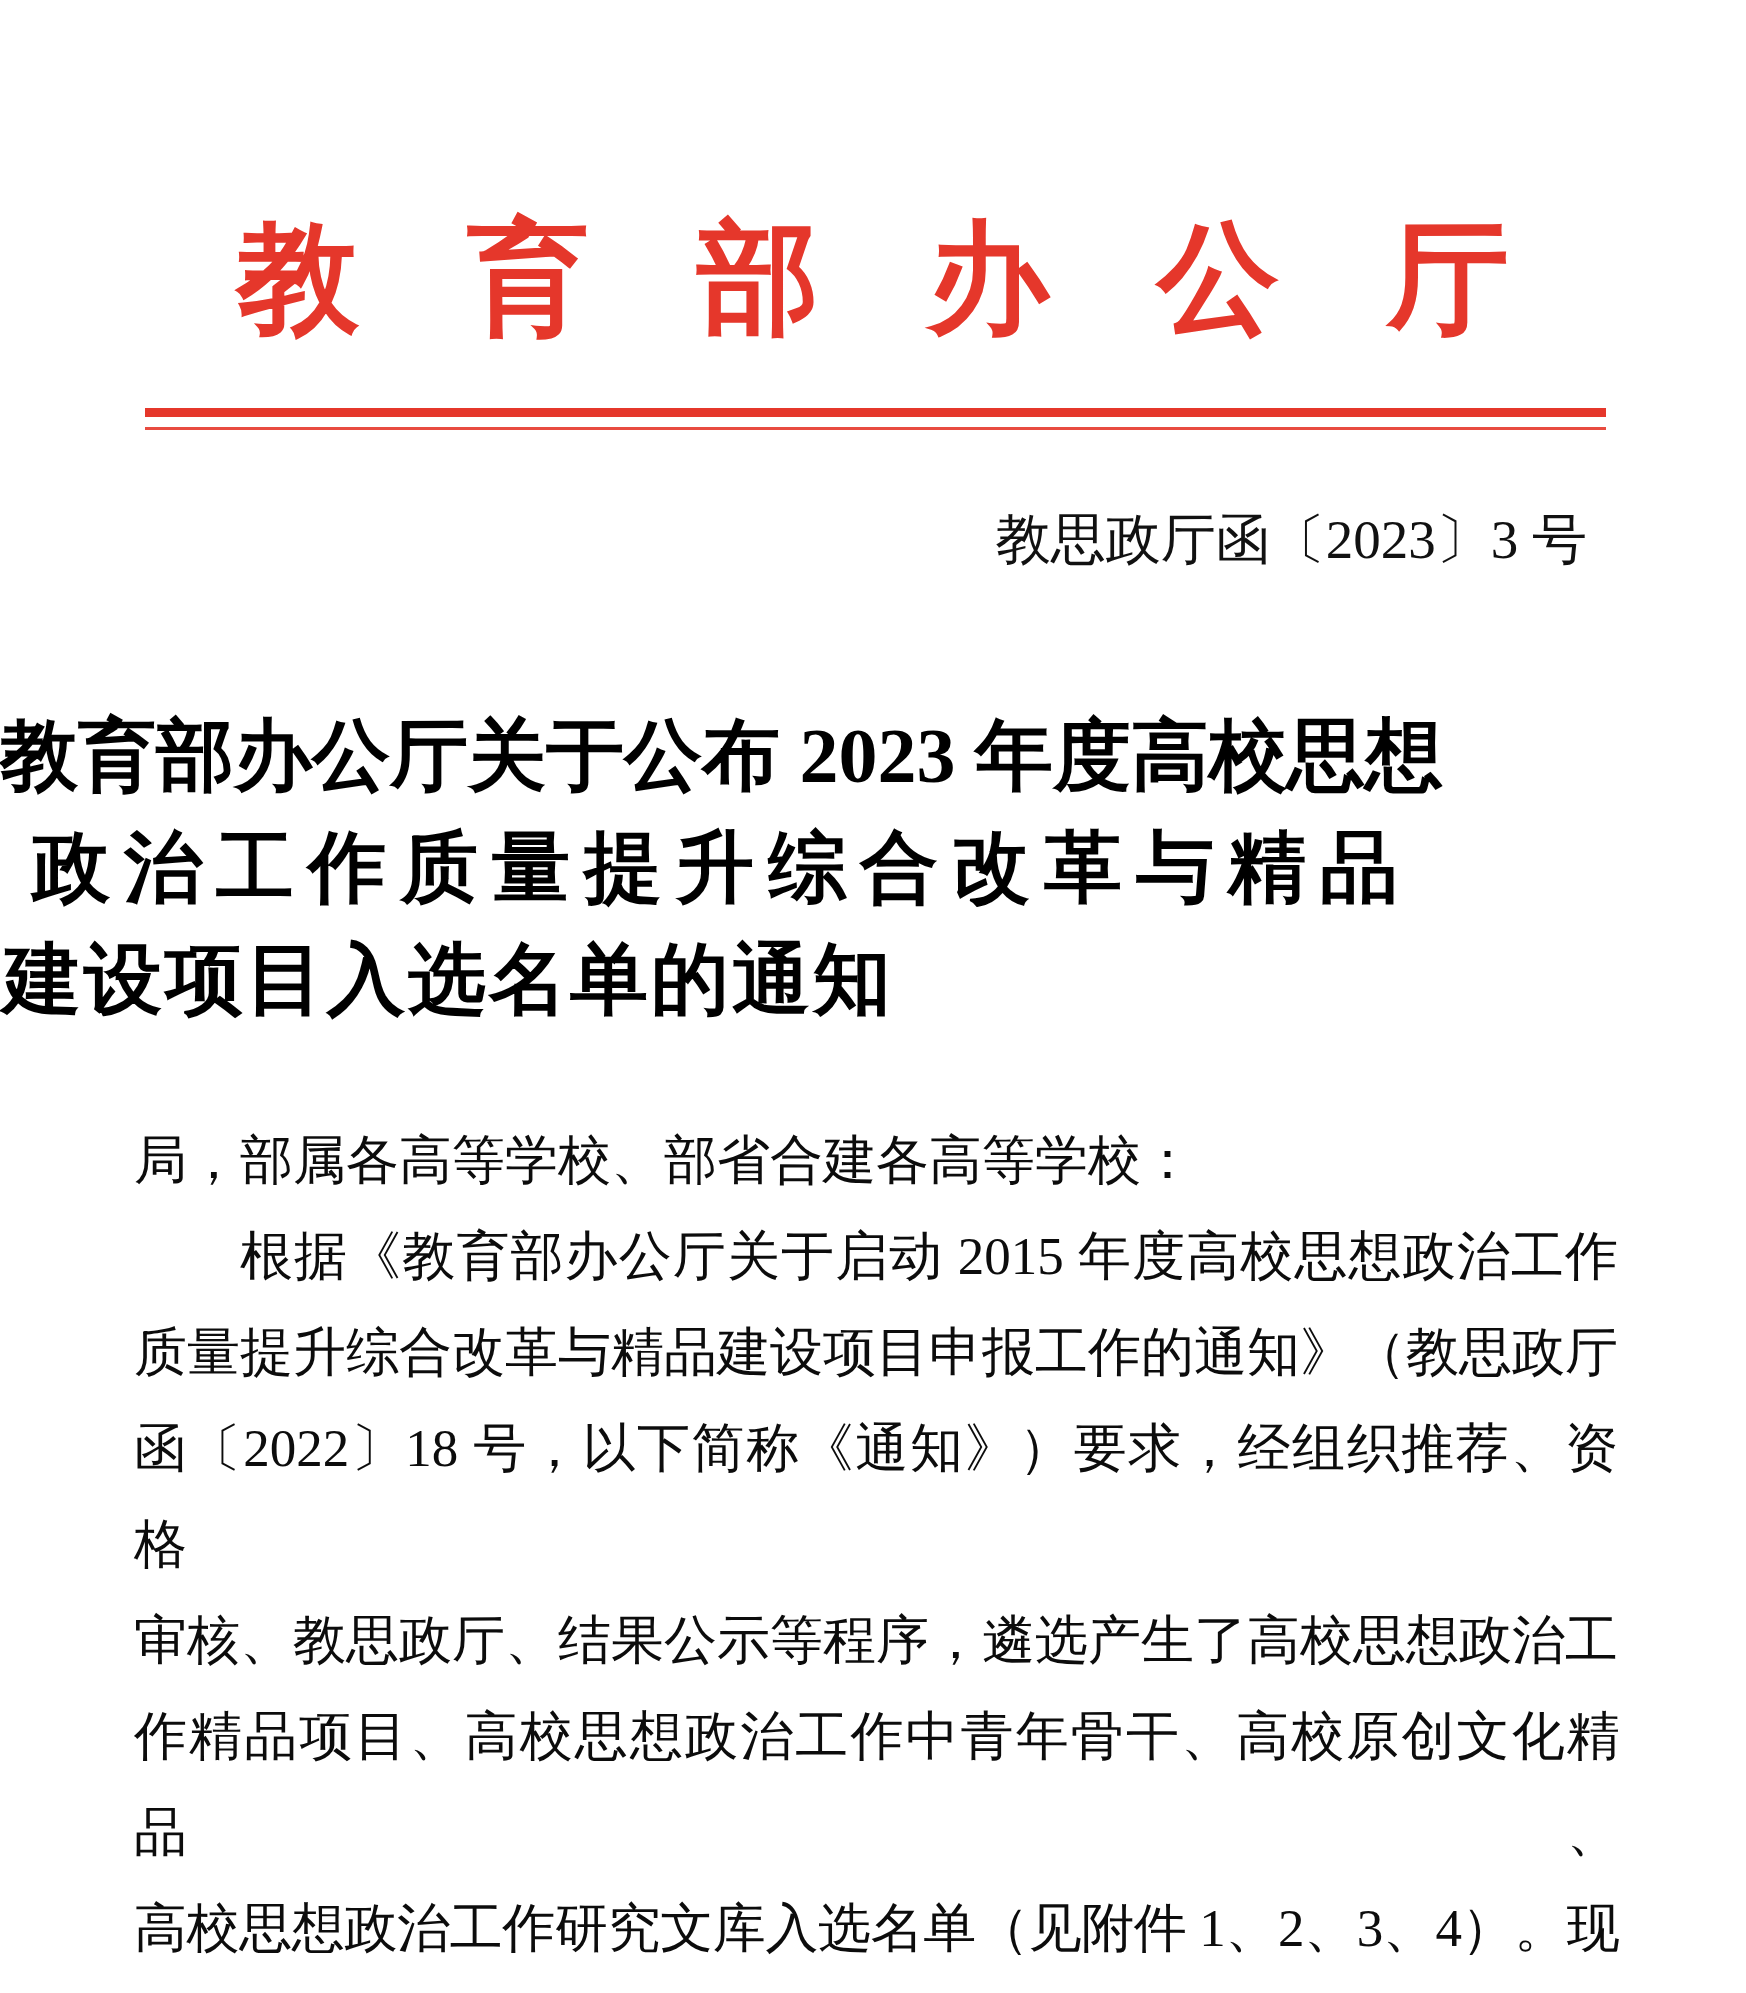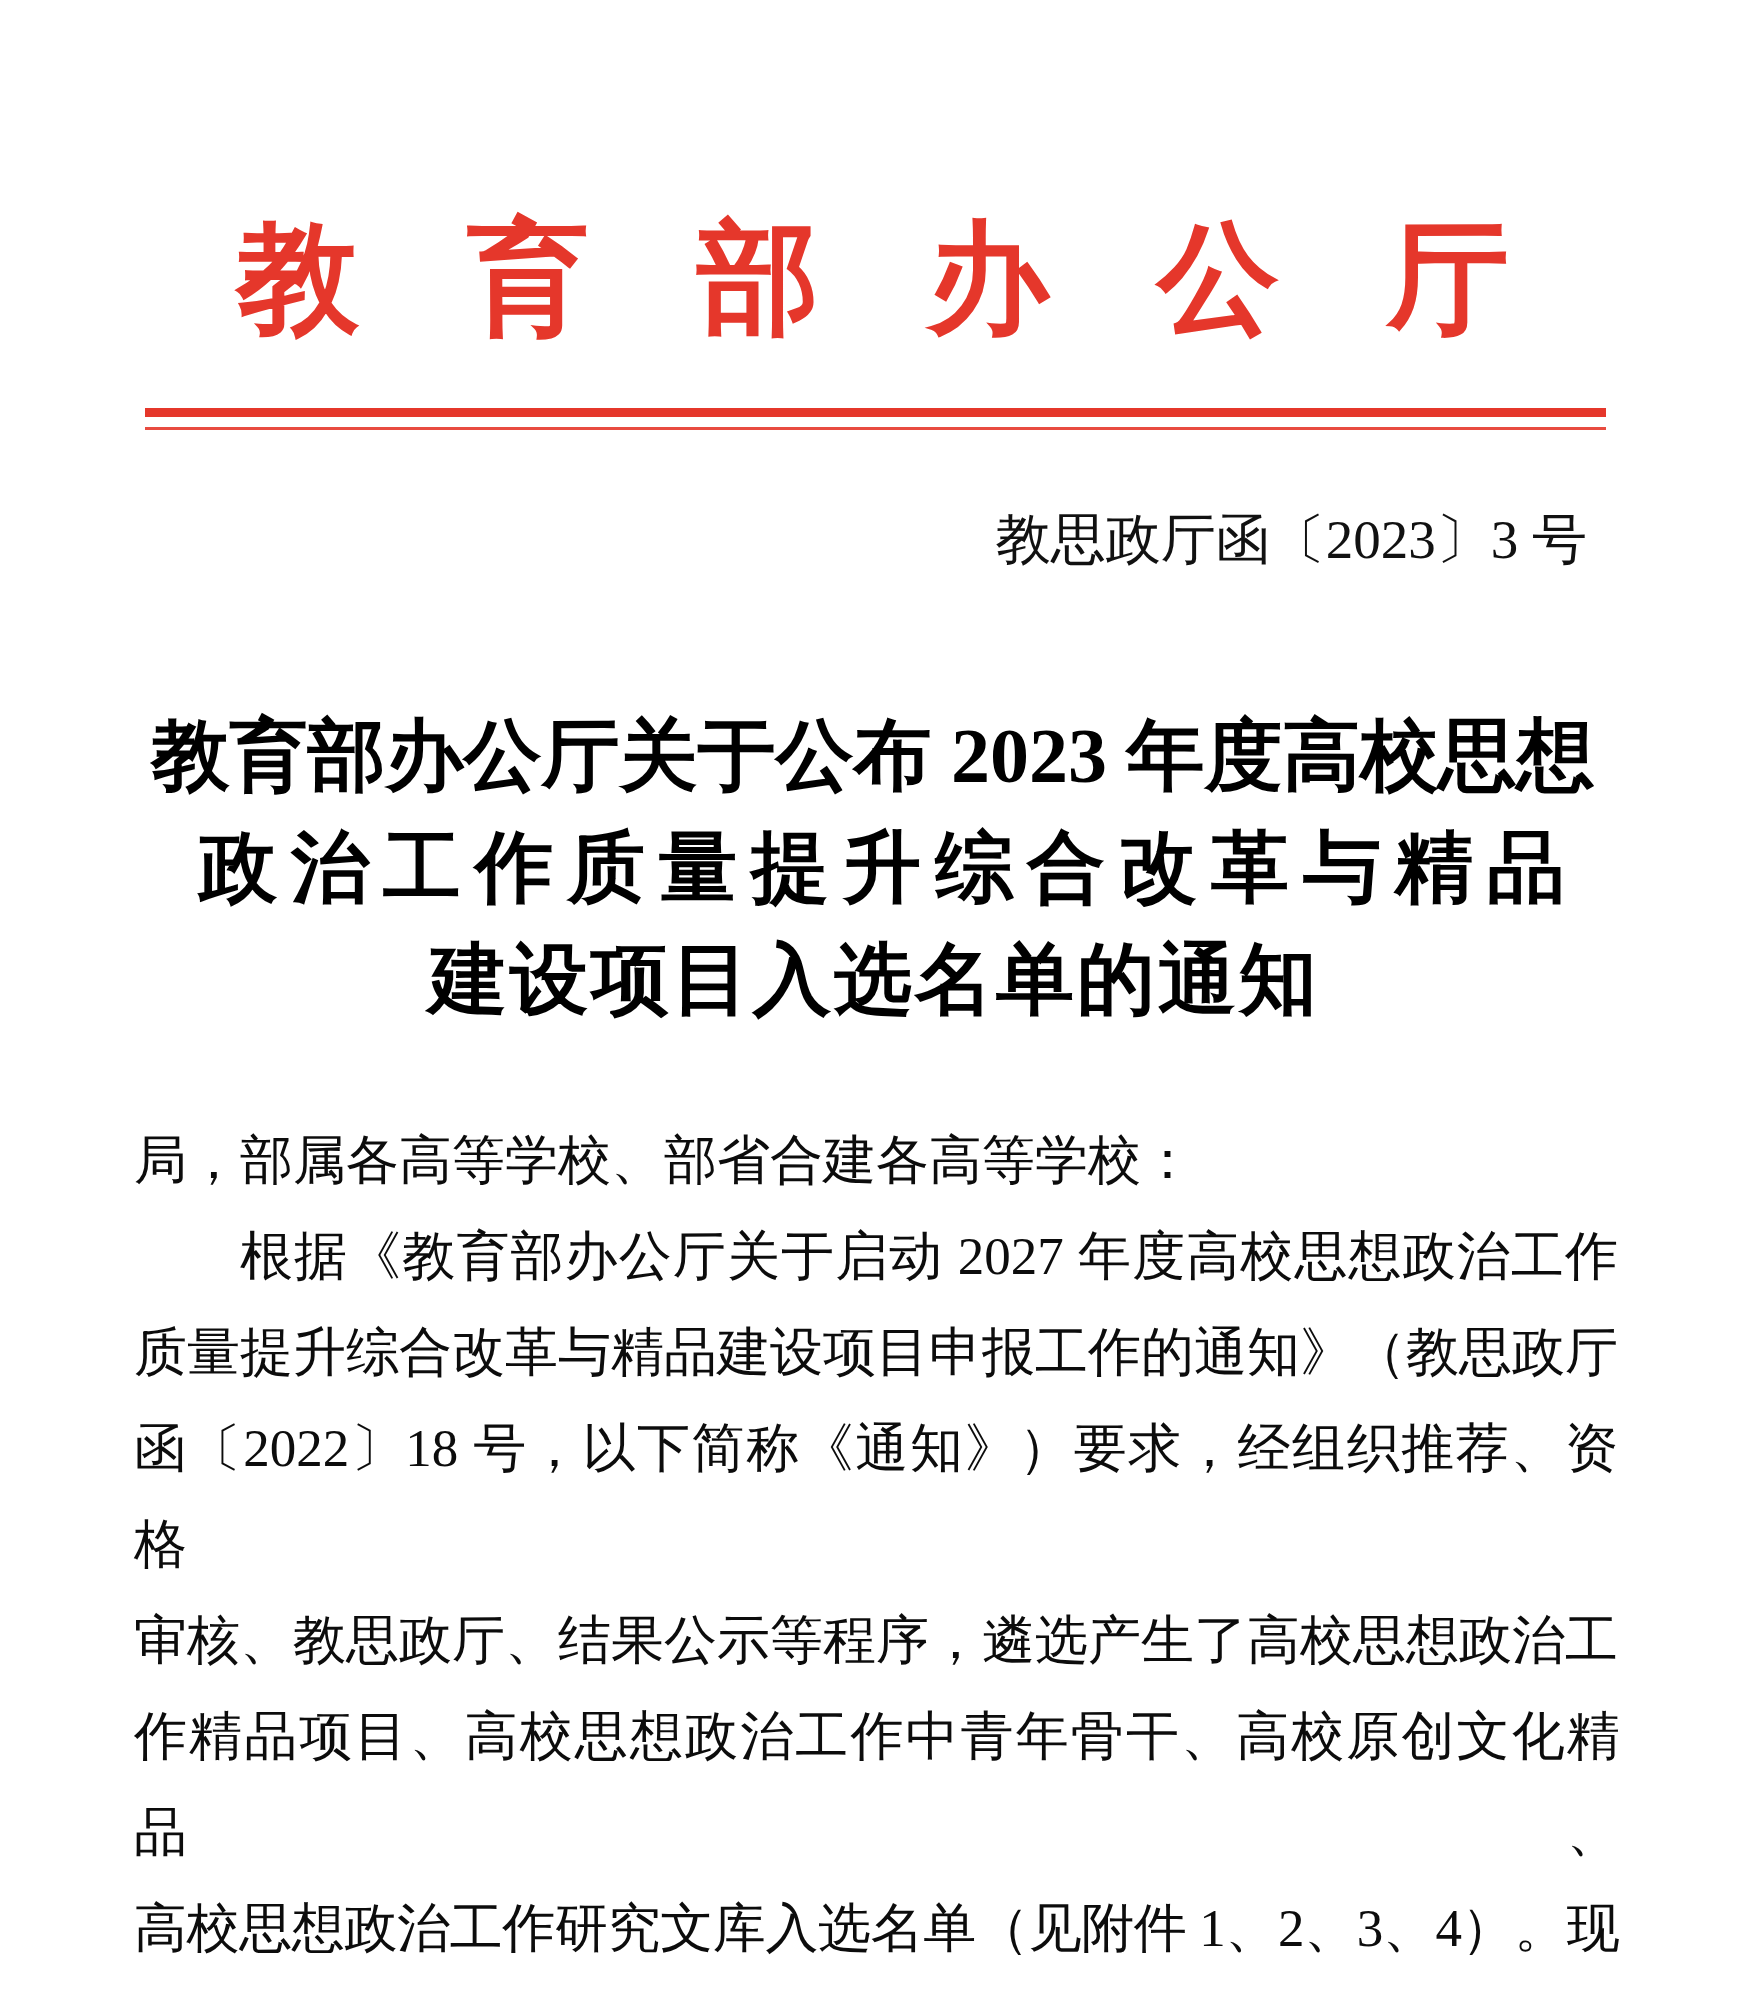--- a/index.html
+++ b/index.html
@@ -58,21 +58,20 @@
     line-height: 70px;
     white-space: nowrap;
     color: #111;
   }
   
   .title {
     position: absolute;
     top: 700px;
     left: 0;
     width: 100%;
-    text-align: center;
     font-weight: 700;
     font-size: 78px;
     line-height: 112px;
     color: #000;
   }
   .title .title-line:nth-child(2) { letter-spacing: 14px; padding-left: 32px; }
   .title .title-line:nth-child(3) { letter-spacing: 3px;  padding-left: 3px; }
   
   .body-text {
     position: absolute;
@@ -107,21 +106,21 @@
     <div class="title-line">教育部办公厅关于公布 2023 年度高校思想</div>
     <div class="title-line">政治工作质量提升综合改革与精品</div>
     <div class="title-line">建设项目入选名单的通知</div>
   </div>
 
   <div class="body-text">
     <div class="para">
       <div class="line end">局，部属各高等学校、部省合建各高等学校：</div>
     </div>
     <div class="para">
-      <div class="line indent">根据《教育部办公厅关于启动 2027 年度高校思想政治工作</div>
+      <div class="line indent">根据《教育部办公厅关于启动 2015 年度高校思想政治工作</div>
       <div class="line">质量提升综合改革与精品建设项目申报工作的通知》（教思政厅</div>
       <div class="line">函〔2022〕18 号，以下简称《通知》）要求，经组织推荐、资格</div>
       <div class="line">审核、教思政厅、结果公示等程序，遴选产生了高校思想政治工</div>
       <div class="line tight">作精品项目、高校思想政治工作中青年骨干、高校原创文化精品、</div>
       <div class="line tight">高校思想政治工作研究文库入选名单（见附件 1、2、3、4）。现</div>
 
     </div>
   </div>
 
 </div>

